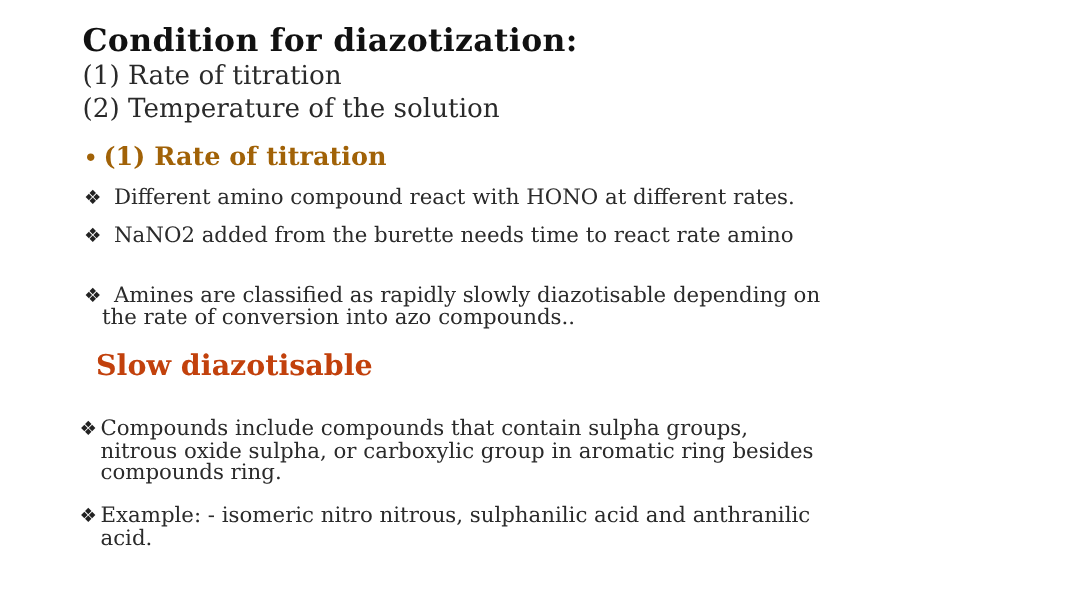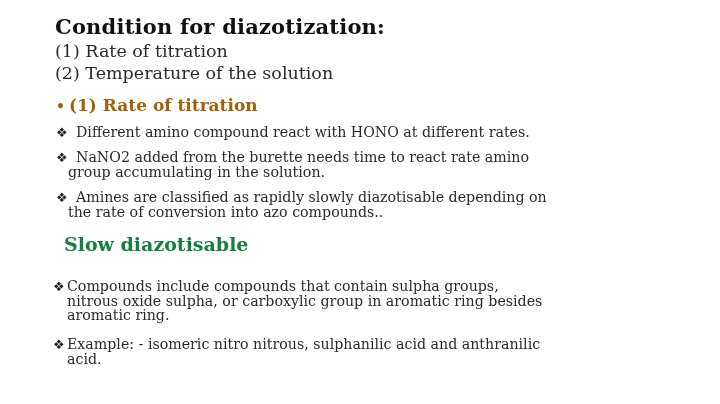--- a/index.html
+++ b/index.html
@@ -32,21 +32,21 @@
       font-size: 14.2px; line-height: 14px; color: #2a2a2a;
       width: 640px;
     }
     .item .bul { display: inline-block; width: 20px; font-size: 13px; color: #222; }
     .item .cont { display: block; padding-left: 12px; }
     .i1 { top: 125px; }
     .i2 { top: 150px; }
     .i3 { top: 190px; }
     .heading2 {
       position: absolute; left: 64px; top: 233px;
-      font-size: 19px; font-weight: bold; color: #15803d;
+      font-size: 19px; font-weight: bold; color: #c2410c;
     }
     .item2 {
       position: absolute; left: 53px;
       font-size: 14.2px; line-height: 14px; color: #2a2a2a;
       width: 640px;
       margin-top: 13px;
     }
     .item2 .bul { display: inline-block; width: 14px; font-size: 13px; color: #222; }
     .item2 .cont { display: block; padding-left: 14px; }
     .j1 { top: 266px; }
@@ -62,31 +62,30 @@
 
   <div class="sub">
     <span class="dot">•</span><span>(1) Rate of titration</span>
   </div>
 
   <div class="item i1">
     <span class="bul">❖</span><span>Different amino compound react with HONO at different rates.</span>
   </div>
   <div class="item i2">
     <span class="bul">❖</span><span>NaNO2 added from the burette needs time to react rate amino</span>
-    <span class="cont">group accumulating in the solution.</span>
   </div>
   <div class="item i3">
     <span class="bul">❖</span><span>Amines are classified as rapidly slowly diazotisable depending on</span>
     <span class="cont">the rate of conversion into azo compounds..</span>
   </div>
 
   <div class="heading2">Slow diazotisable</div>
 
   <div class="item2 j1">
     <span class="bul">❖</span><span>Compounds include compounds that contain sulpha groups,</span>
     <span class="cont">nitrous oxide sulpha, or carboxylic group in aromatic ring besides</span>
-    <span class="cont">aromatic ring.</span>
+    <span class="cont">compounds ring.</span>
   </div>
   <div class="item2 j2">
     <span class="bul">❖</span><span>Example: - isomeric nitro nitrous, sulphanilic acid and anthranilic</span>
     <span class="cont">acid.</span>
   </div>
 </div>
 
 </body></html>

